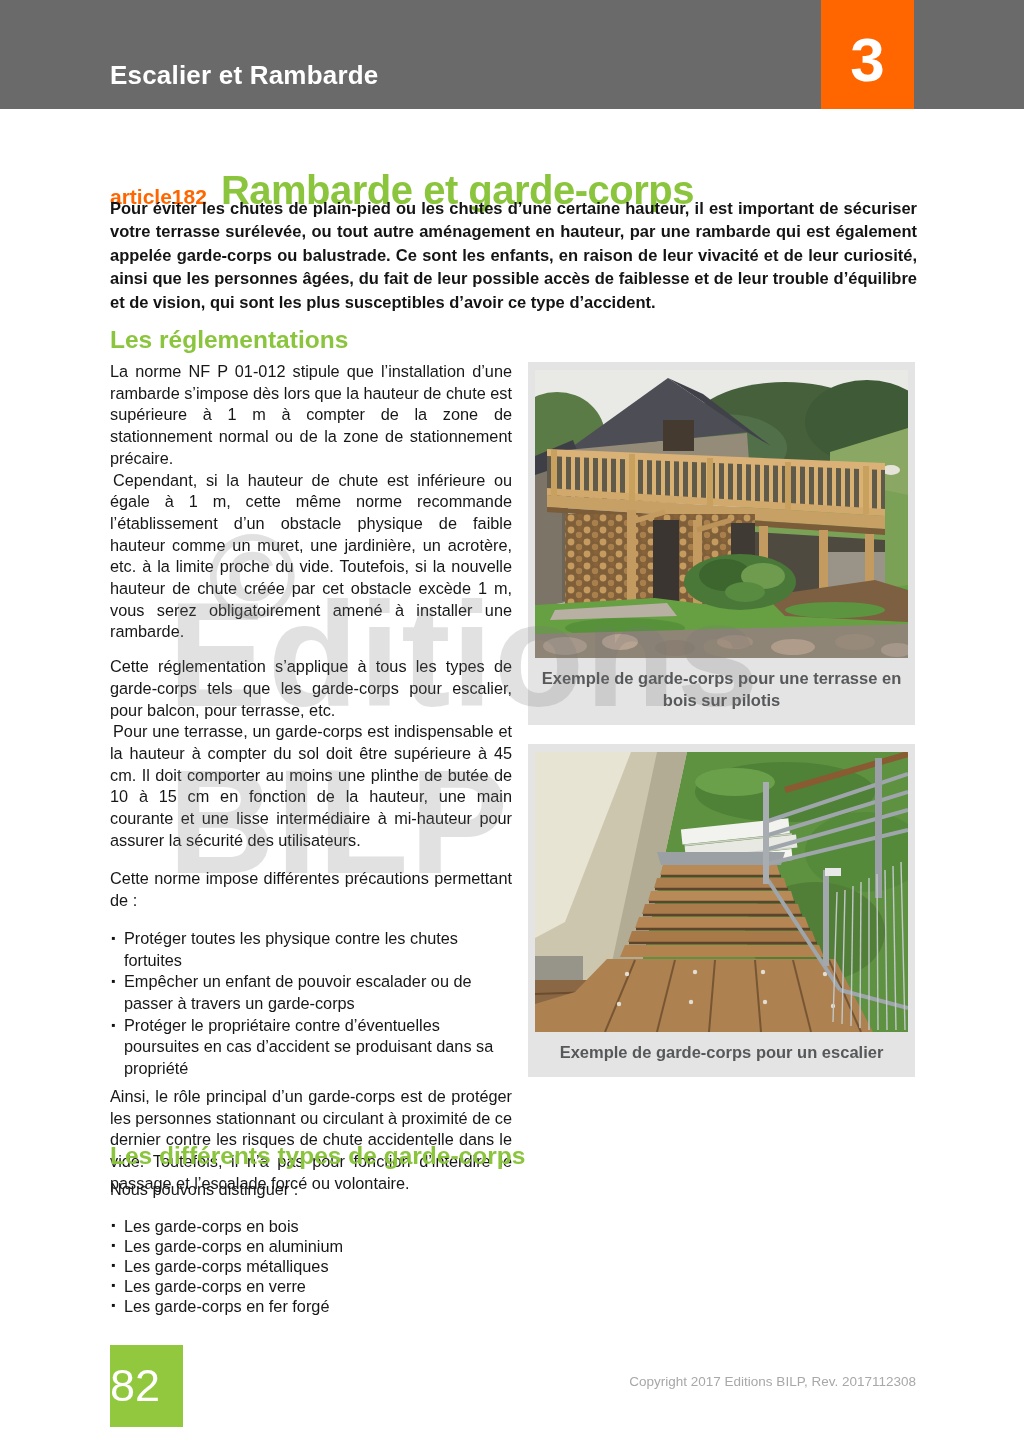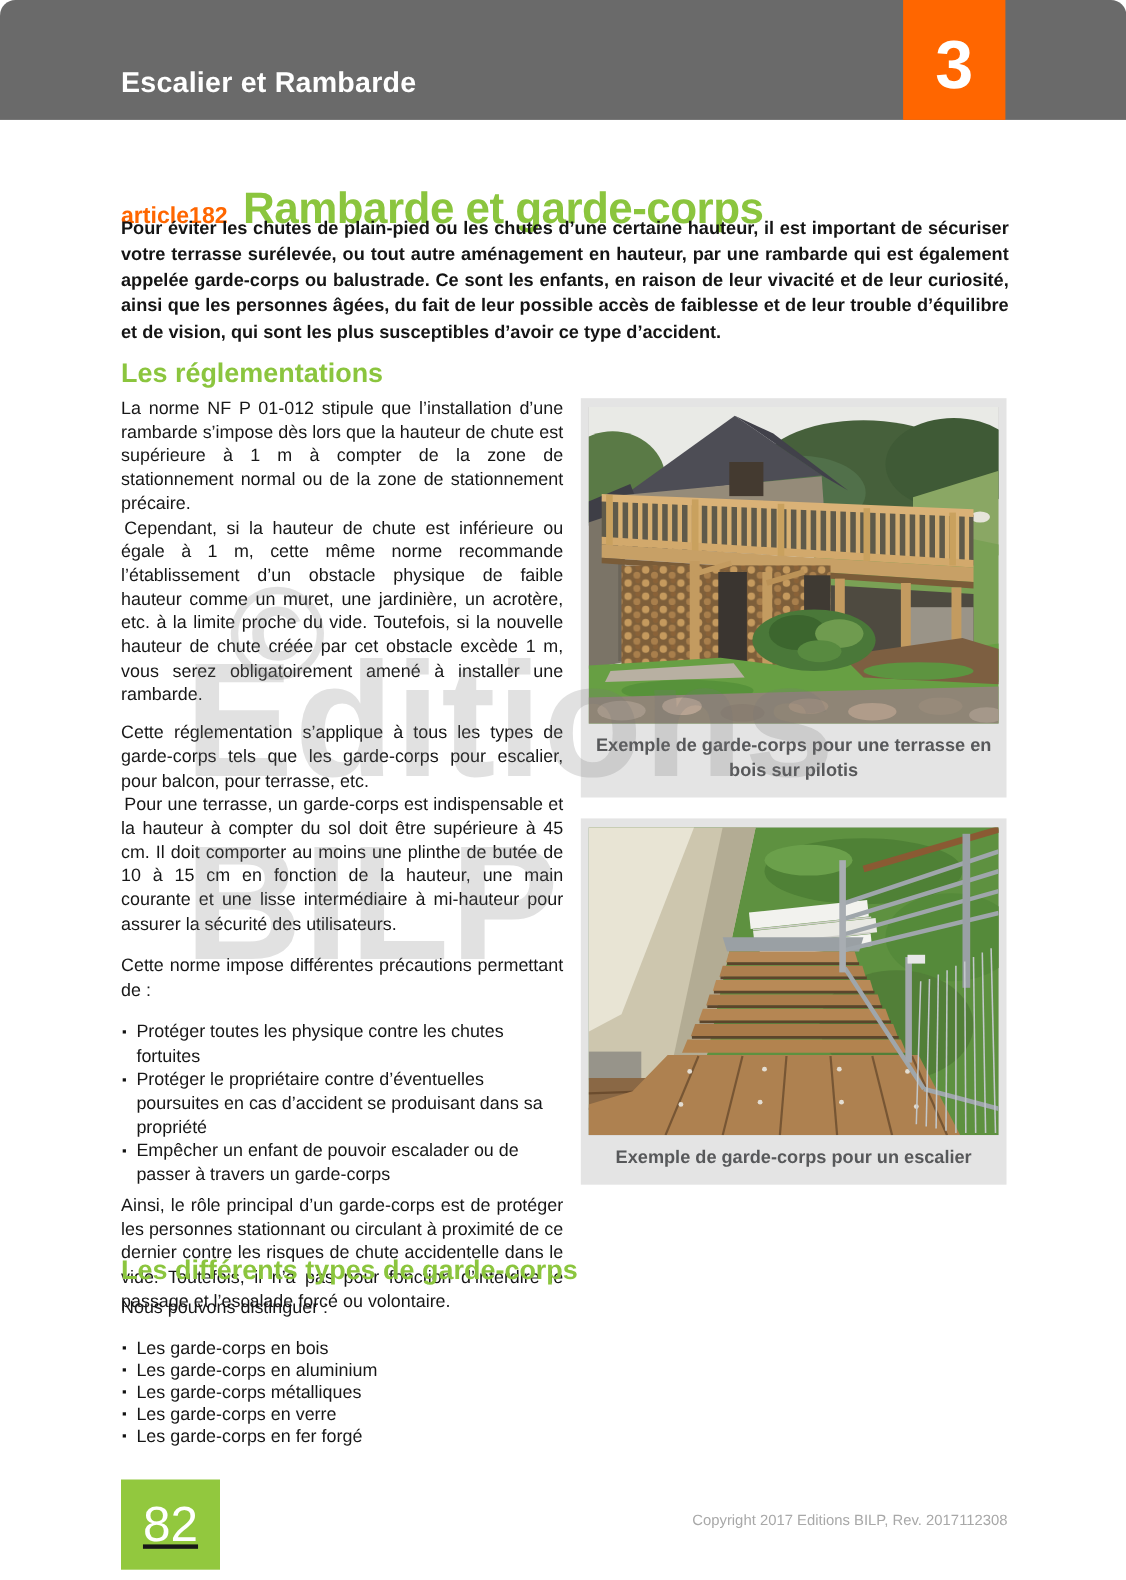--- a/index.html
+++ b/index.html
@@ -1,17 +1,17 @@
 <!DOCTYPE html>
 <html><head>
 <meta charset="utf-8">
 <style>
   html,body{margin:0;padding:0;background:#fff;}
   .page{position:relative;width:1024px;height:1436px;background:#ffffff;overflow:hidden;
-        font-family:"Liberation Sans",sans-serif;color:#171717;border-radius:14px;}
+        font-family:"Liberation Sans",sans-serif;color:#171717;}
   
   .header-band{position:absolute;left:0;top:0;width:1024px;height:109px;background:#6a6a6a;}
   .header-title{position:absolute;left:110px;top:60px;color:#ffffff;font-weight:bold;font-size:26px;letter-spacing:.2px;}
   .chapter-box{position:absolute;left:821px;top:0;width:93px;height:109px;background:#ff6600;
                display:flex;align-items:center;justify-content:center;}
   .chapter-num{color:#ffffff;font-weight:bold;font-size:62px;padding-top:10px;}
   
   .article-row{position:absolute;left:110px;top:126px;display:flex;align-items:baseline;}
   .article-label{color:#ff6600;font-weight:bold;font-size:21px;}
   .article-title{color:#8bc53e;font-weight:bold;font-size:40px;margin-left:14px;letter-spacing:-.5px;margin-top:42px;}
@@ -46,22 +46,22 @@
   .photo svg{display:block;width:100%;height:100%;}
   .figcap{padding:9px 12px 14px 12px;text-align:center;font-weight:bold;font-size:16.5px;
           line-height:22px;color:#57585a;}
   
   .wm{position:absolute;inset:0;z-index:5;pointer-events:none;color:rgba(118,118,118,.22);}
   .wm > div{position:absolute;line-height:1;white-space:nowrap;}
   .wm-copy{left:208px;top:516px;font-size:120px;font-weight:bold;}
   .wm-editions{left:168px;top:581px;font-size:148px;font-weight:bold;letter-spacing:1px;}
   .wm-bilp{left:168px;top:748px;font-size:148px;font-weight:bold;letter-spacing:1px;}
   
-  .pagenum-box{position:absolute;left:110px;top:1345px;width:90px;height:82px;background:#92c83e;
-               display:flex;align-items:center;justify-content:center;text-decoration:underline;}
+  .pagenum-box{position:absolute;left:110px;top:1345px;width:73px;height:82px;background:#92c83e;
+               display:flex;align-items:center;justify-content:flex-start;}
   .pagenum{color:#ffffff;font-size:45px;}
   .copyright{position:absolute;right:108px;top:1374px;font-size:13.5px;color:#a8a8a8;}
 </style>
 </head>
 <body>
 
 <div class="page">
 
   <div class="header-band">
     <div class="header-title">Escalier et Rambarde</div>
@@ -80,22 +80,22 @@
   <div class="sec-heading h-reg">Les réglementations</div>
 
   <div class="left-col">
     <p>La norme NF P 01-012 stipule que l’installation d’une rambarde s’impose dès lors que la hauteur de chute est supérieure à 1 m à compter de la zone de stationnement normal ou de la zone de stationnement précaire.</p>
     <p class="cont">Cependant, si la hauteur de chute est inférieure ou égale à 1 m, cette même norme recommande l’établissement d’un obstacle physique de faible hauteur comme un muret, une jardinière, un acrotère, etc. à la limite proche du vide. Toutefois, si la nouvelle hauteur de chute créée par cet obstacle excède 1 m, vous serez obligatoirement amené à installer une rambarde.</p>
     <p class="gap1">Cette réglementation s’applique à tous les types de garde-corps tels que les garde-corps pour escalier, pour balcon, pour terrasse, etc.</p>
     <p class="cont">Pour une terrasse, un garde-corps est indispensable et la hauteur à compter du sol doit être supérieure à 45 cm. Il doit comporter au moins une plinthe de butée de 10 à 15 cm en fonction de la hauteur, une main courante et une lisse intermédiaire à mi-hauteur pour assurer la sécurité des utilisateurs.</p>
     <p class="gap2">Cette norme impose différentes précautions permettant de :</p>
     <ul class="blist">
       <li>Protéger toutes les physique contre les chutes fortuites</li>
+      <li>Empêcher un enfant de pouvoir escalader ou de passer à travers un garde-corps</li>
       <li>Protéger le propriétaire contre d’éventuelles poursuites en cas d’accident se produisant dans sa propriété</li>
-      <li>Empêcher un enfant de pouvoir escalader ou de passer à travers un garde-corps</li>
     </ul>
     <p>Ainsi, le rôle principal d’un garde-corps est de protéger les personnes stationnant ou circulant à proximité de ce dernier contre les risques de chute accidentelle dans le vide. Toutefois, il n’a pas pour fonction d’interdire le passage et l’escalade forcé ou volontaire.</p>
   </div>
 
   <figure class="fig fig1" style="margin:0">
     <div class="photo photo1">
       <svg viewBox="0 0 373 288" preserveAspectRatio="none">
         <defs>
           <pattern id="wood" width="16" height="12" patternUnits="userSpaceOnUse">
             <rect width="16" height="12" fill="#7e5f3a"></rect>

